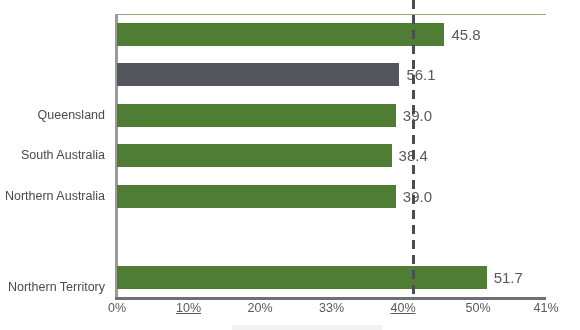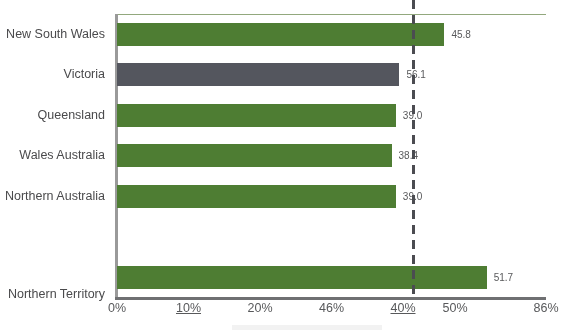--- a/index.html
+++ b/index.html
@@ -82,21 +82,21 @@
     height: 23px;
     background: #4e7d33;
   }
   .bar.highlight { background: #54565e; }
 
   .bar-value {
     position: absolute;
     top: 9px;
     height: 23px;
     line-height: 23px;
-    font-size: 10px;
+    font-size: 15px;
     color: #58595b;
     white-space: nowrap;
     padding-left: 7px;
   }
 
   
   .cat-labels {
     position: absolute;
     left: 0;
     top: 14px;
@@ -158,26 +158,24 @@
   }
 </style>
 </head>
 <body>
 
 <div id="chart-root">
 
   <div class="top-frame"></div>
 
   <div class="cat-labels">
-      <div class="cat-label" style="top: 0px;">New South Wales</div>
-      <div class="cat-label" style="top: 40.4286px;">Victoria</div>
       <div class="cat-label" style="top: 80.8571px;">Queensland</div>
-      <div class="cat-label" style="top: 121.286px;">Wales Australia</div>
+      <div class="cat-label" style="top: 121.286px;">South Australia</div>
       <div class="cat-label" style="top: 161.714px;">Northern Australia</div>
-      <div class="cat-label" style="top: 260px; margin-left: 42px;">Northern Territory</div>
+      <div class="cat-label" style="top: 253px; margin-left: 42px;">Northern Territory</div>
     </div>
 
   <div class="plot">
     <div class="y-axis"></div>
     <div class="rows">
         <div class="row" style="top: 0px;">
           <div class="bar" style="width: 327.47px;"></div>
           <div class="bar-value" style="left: 327.47px;">45.8</div>
         </div>
         <div class="row" style="top: 40.4286px;">
@@ -202,20 +200,20 @@
         </div>
       </div>
     <div class="ref-line" style="left: 295.01px;"></div>
     <div class="x-axis"></div>
   </div>
 
   <div class="x-ticks">
       <div class="x-tick" style="left: 0px;">0%</div>
       <div class="x-tick" style="left: 71.5px; text-decoration: underline;">10%</div>
       <div class="x-tick" style="left: 143px;">20%</div>
-      <div class="x-tick" style="left: 214.5px;">46%</div>
+      <div class="x-tick" style="left: 214.5px;">33%</div>
       <div class="x-tick" style="left: 286px; text-decoration: underline;">40%</div>
-      <div class="x-tick" style="left: 338px;">50%</div>
-      <div class="x-tick" style="left: 429px;">86%</div>
+      <div class="x-tick" style="left: 361px;">50%</div>
+      <div class="x-tick" style="left: 429px;">41%</div>
     </div>
 
   <div class="bottom-crop"></div>
 </div>
 
 </body></html>

